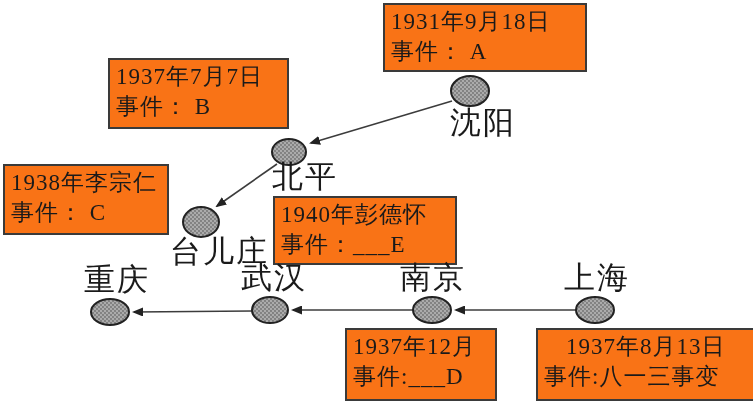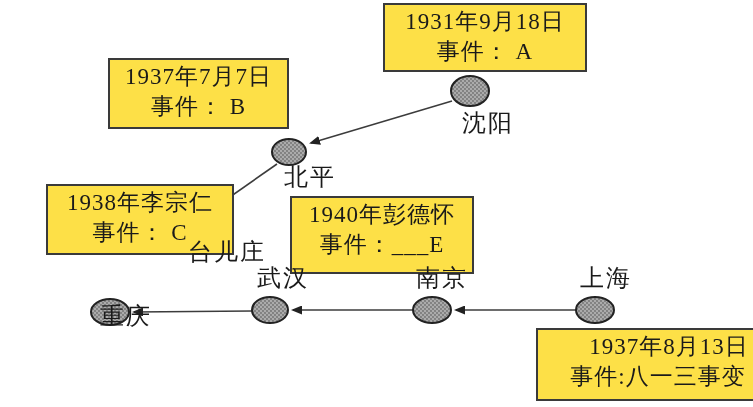--- a/index.html
+++ b/index.html
@@ -17,39 +17,38 @@
     overflow: hidden;
   }
   .links-layer {
     position: absolute;
     left: 0; top: 0;
     width: 753px; height: 407px;
   }
   .event-box {
     position: absolute;
     border: 2px solid #3a3a3a;
-    background: #fde047;
+    background: #f97316;
     box-sizing: border-box;
     padding: 2px 6px 2px 6px;
-    text-align: center;
   }
   .event-line {
     font-size: 23px;
     line-height: 30px;
     white-space: pre;
     letter-spacing: 1px;
   }
   .box-f .event-line.l1 { padding-left: 22px; }
   .city-label {
     position: absolute;
-    font-size: 24px;
+    font-size: 31px;
     line-height: 28px;
     white-space: pre;
     letter-spacing: 2px;
-    text-align: right;
+    text-align: left;
   }
 </style>
 </head>
 <body>
 
 <div class="stage">
 
   <svg class="links-layer" viewBox="0 0 753 407" xmlns="http://www.w3.org/2000/svg">
     <defs>
       <pattern id="halftone" width="4" height="4" patternUnits="userSpaceOnUse">
@@ -80,37 +79,41 @@
   <div class="event-box" style="left:383px; top:3px; width:204px; height:69px;">
     <div class="event-line l1">1931年9月18日</div>
     <div class="event-line l2">事件： A</div>
   </div>
 
   <div class="event-box" style="left:108px; top:58px; width:181px; height:71px;">
     <div class="event-line l1">1937年7月7日</div>
     <div class="event-line l2">事件： B</div>
   </div>
 
-  <div class="event-box" style="left:3px; top:184px; width:188px; height:71px;margin-left:43px;">
+  <div class="event-box" style="left:3px; top:164px; width:166px; height:71px;">
     <div class="event-line l1">1938年李宗仁</div>
     <div class="event-line l2">事件： C</div>
   </div>
 
-  <div class="event-box" style="left:290px; top:196px; width:184px; height:78px;">
+  <div class="event-box" style="left:273px; top:196px; width:184px; height:69px;">
     <div class="event-line l1">1940年彭德怀</div>
     <div class="event-line l2">事件：___E</div>
   </div>
 
+  <div class="event-box" style="left:345px; top:328px; width:152px; height:73px;">
+    <div class="event-line l1">1937年12月</div>
+    <div class="event-line l2">事件:___D</div>
+  </div>
 
   <div class="event-box box-f" style="left:508px; top:328px; width:244px; height:73px;margin-left:28px;">
     <div class="event-line l1">1937年8月13日</div>
     <div class="event-line l2">事件:八一三事变</div>
   </div>
 
   <div class="city-label" style="left:450px; top:109px; width:64px;">沈阳</div>
   <div class="city-label" style="left:272px; top:163px; width:64px;">北平</div>
   <div class="city-label" style="left:170px; top:238px; width:96px;font-family:Liberation Serif, serif;">台儿庄</div>
-  <div class="city-label" style="left:84px; top:266px; width:68px;margin-top:36px;">重庆</div>
+  <div class="city-label" style="left:84px; top:266px; width:68px;">重庆</div>
   <div class="city-label" style="left:400px; top:264px; width:68px;">南京</div>
   <div class="city-label" style="left:241px; top:264px; width:68px;">武汉</div>
   <div class="city-label" style="left:564px; top:264px; width:68px;">上海</div>
 
 </div>
 
 </body></html>

